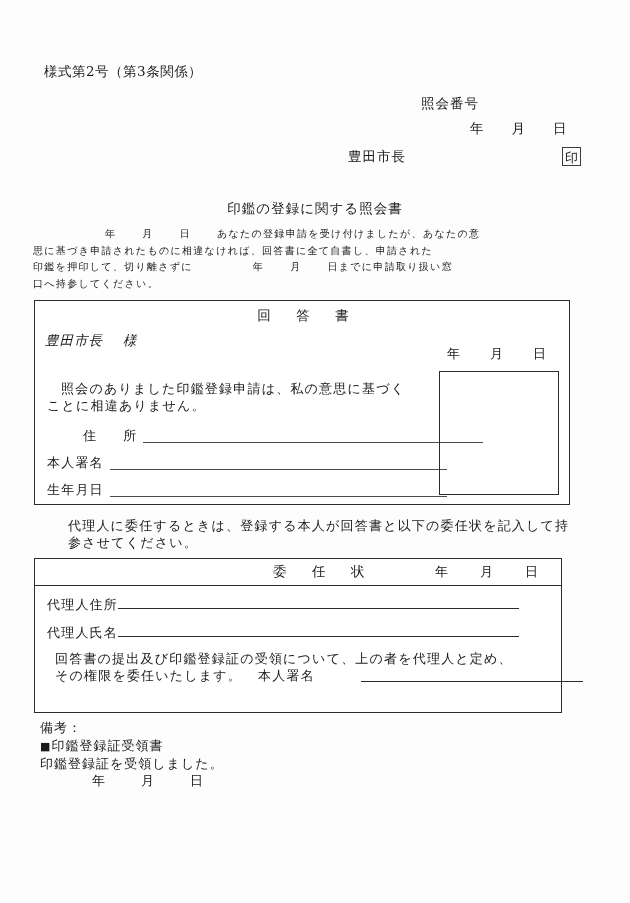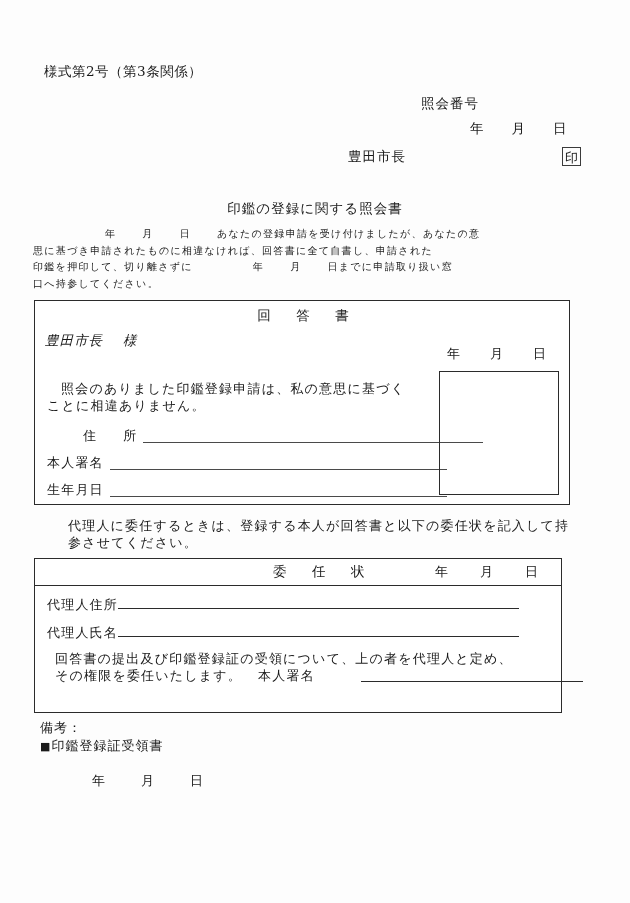--- a/index.html
+++ b/index.html
@@ -391,20 +391,21 @@
       <span>回答書の提出及び印鑑登録証の受領について、上の者を代理人と定め、</span><br>
       <span>その権限を委任いたします。</span><span class="gap"></span><span>本人署名</span>
     </div>
 
     <div id="poa-sign-rule"></div>
   </div>
 
   <div class="abs" id="remarks-block">
     <span>備考：</span><br>
     <span class="bullet">■</span><span>印鑑登録証受領書</span><br>
+    <span>印鑑登録証を受領しました。</span>
   </div>
 
   <div class="abs" id="receipt-date-row">
     <span>年</span>
     <span>月</span>
     <span>日</span>
   </div>
 
 
 </div>

